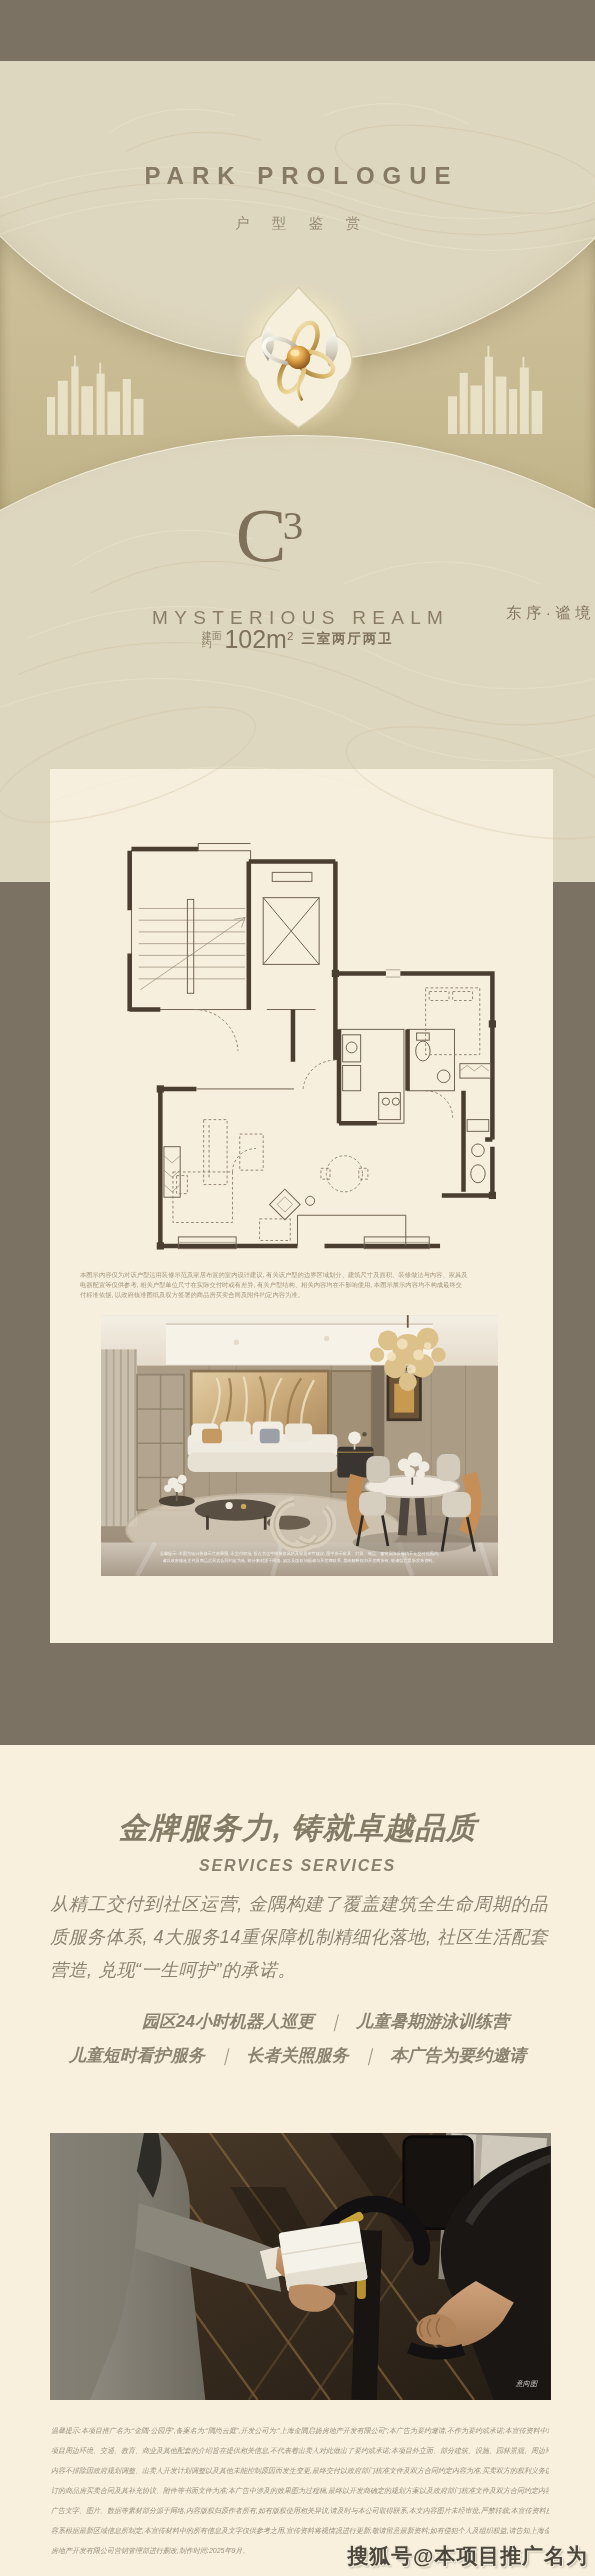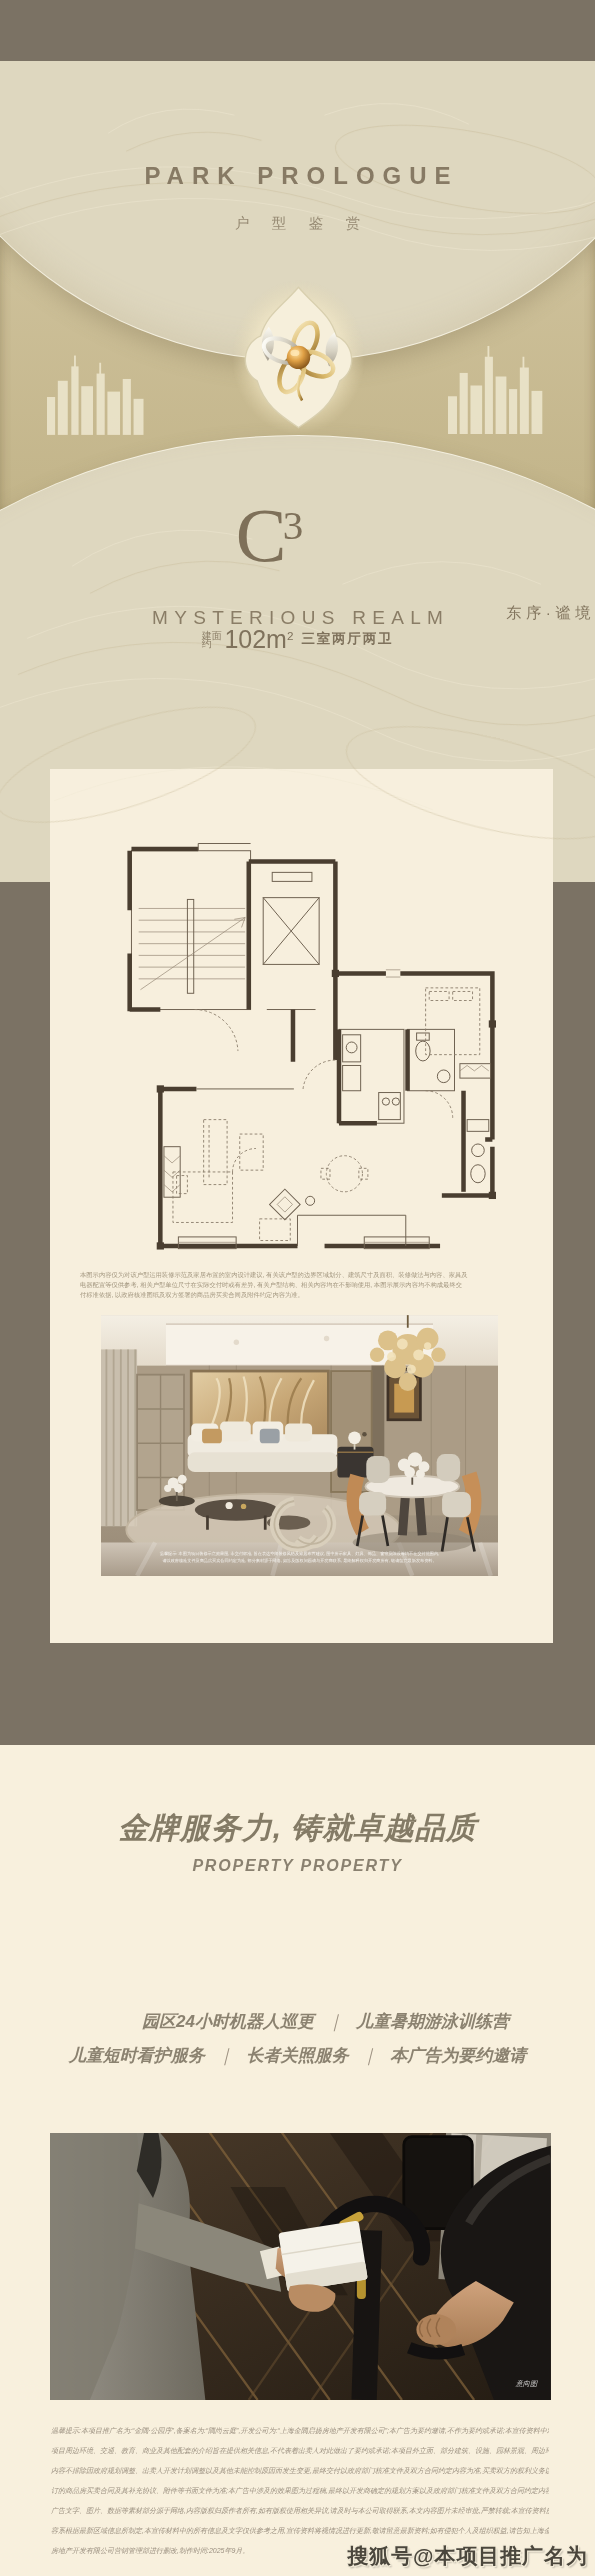--- a/index.html
+++ b/index.html
@@ -449,21 +449,22 @@
         <path d="M384,224 l-6,38 M406,224 l8,38" stroke="#2e2a26" stroke-width="3"></path>
       </g>
 
       <text x="220" y="266" text-anchor="middle" font-size="4.6" fill="#ffffff" opacity=".85">温馨提示: 本图为项目装修示意效果图, 非交付标准, 旨在表达空间装修风格及家居布置建议, 图中所示家具、灯具、饰品、窗帘及陈设等均不在交付范围内,</text>
       <text x="220" y="274" text-anchor="middle" font-size="4.6" fill="#ffffff" opacity=".85">请以政府核准文件及商品房买卖合同约定为准, 部分素材源于网络, 如涉及版权问题请与开发商联系, 最终解释权归开发商所有, 敬请留意最新发布资料。</text>
     </svg>
   </div>
 
   <div class="abs bottom">
     <div class="abs svc-heading">金牌服务力, 铸就卓越品质</div>
-    <div class="abs svc-sub">PROPERTY PROPERTY</div>
+    <div class="abs svc-sub">SERVICES SERVICES</div>
+    <div class="abs svc-para">从精工交付到社区运营, 金隅构建了覆盖建筑全生命周期的品质服务体系, 4大服务14重保障机制精细化落地, 社区生活配套营造, 兑现“一生呵护”的承诺。</div>
     <div class="abs svc-row svc-row1"><span class="svc-item">园区24小时机器人巡更</span><span class="svc-item">儿童暑期游泳训练营</span></div>
     <div class="abs svc-row svc-row2"><span class="svc-item">儿童短时看护服务</span><span class="svc-item">长者关照服务</span><span class="svc-item">本广告为要约邀请</span></div>
 
     <svg class="abs photo2" viewBox="0 0 555 296">
       <defs>
         <linearGradient id="woodBG" x1="0" y1="0" x2="1" y2="1">
           <stop offset="0%" stop-color="#4b3b2a"></stop>
             <stop offset="100%" stop-color="#241c13"></stop>
         </linearGradient>
         <linearGradient id="suitG" x1="0" y1="0" x2="1" y2="0">

